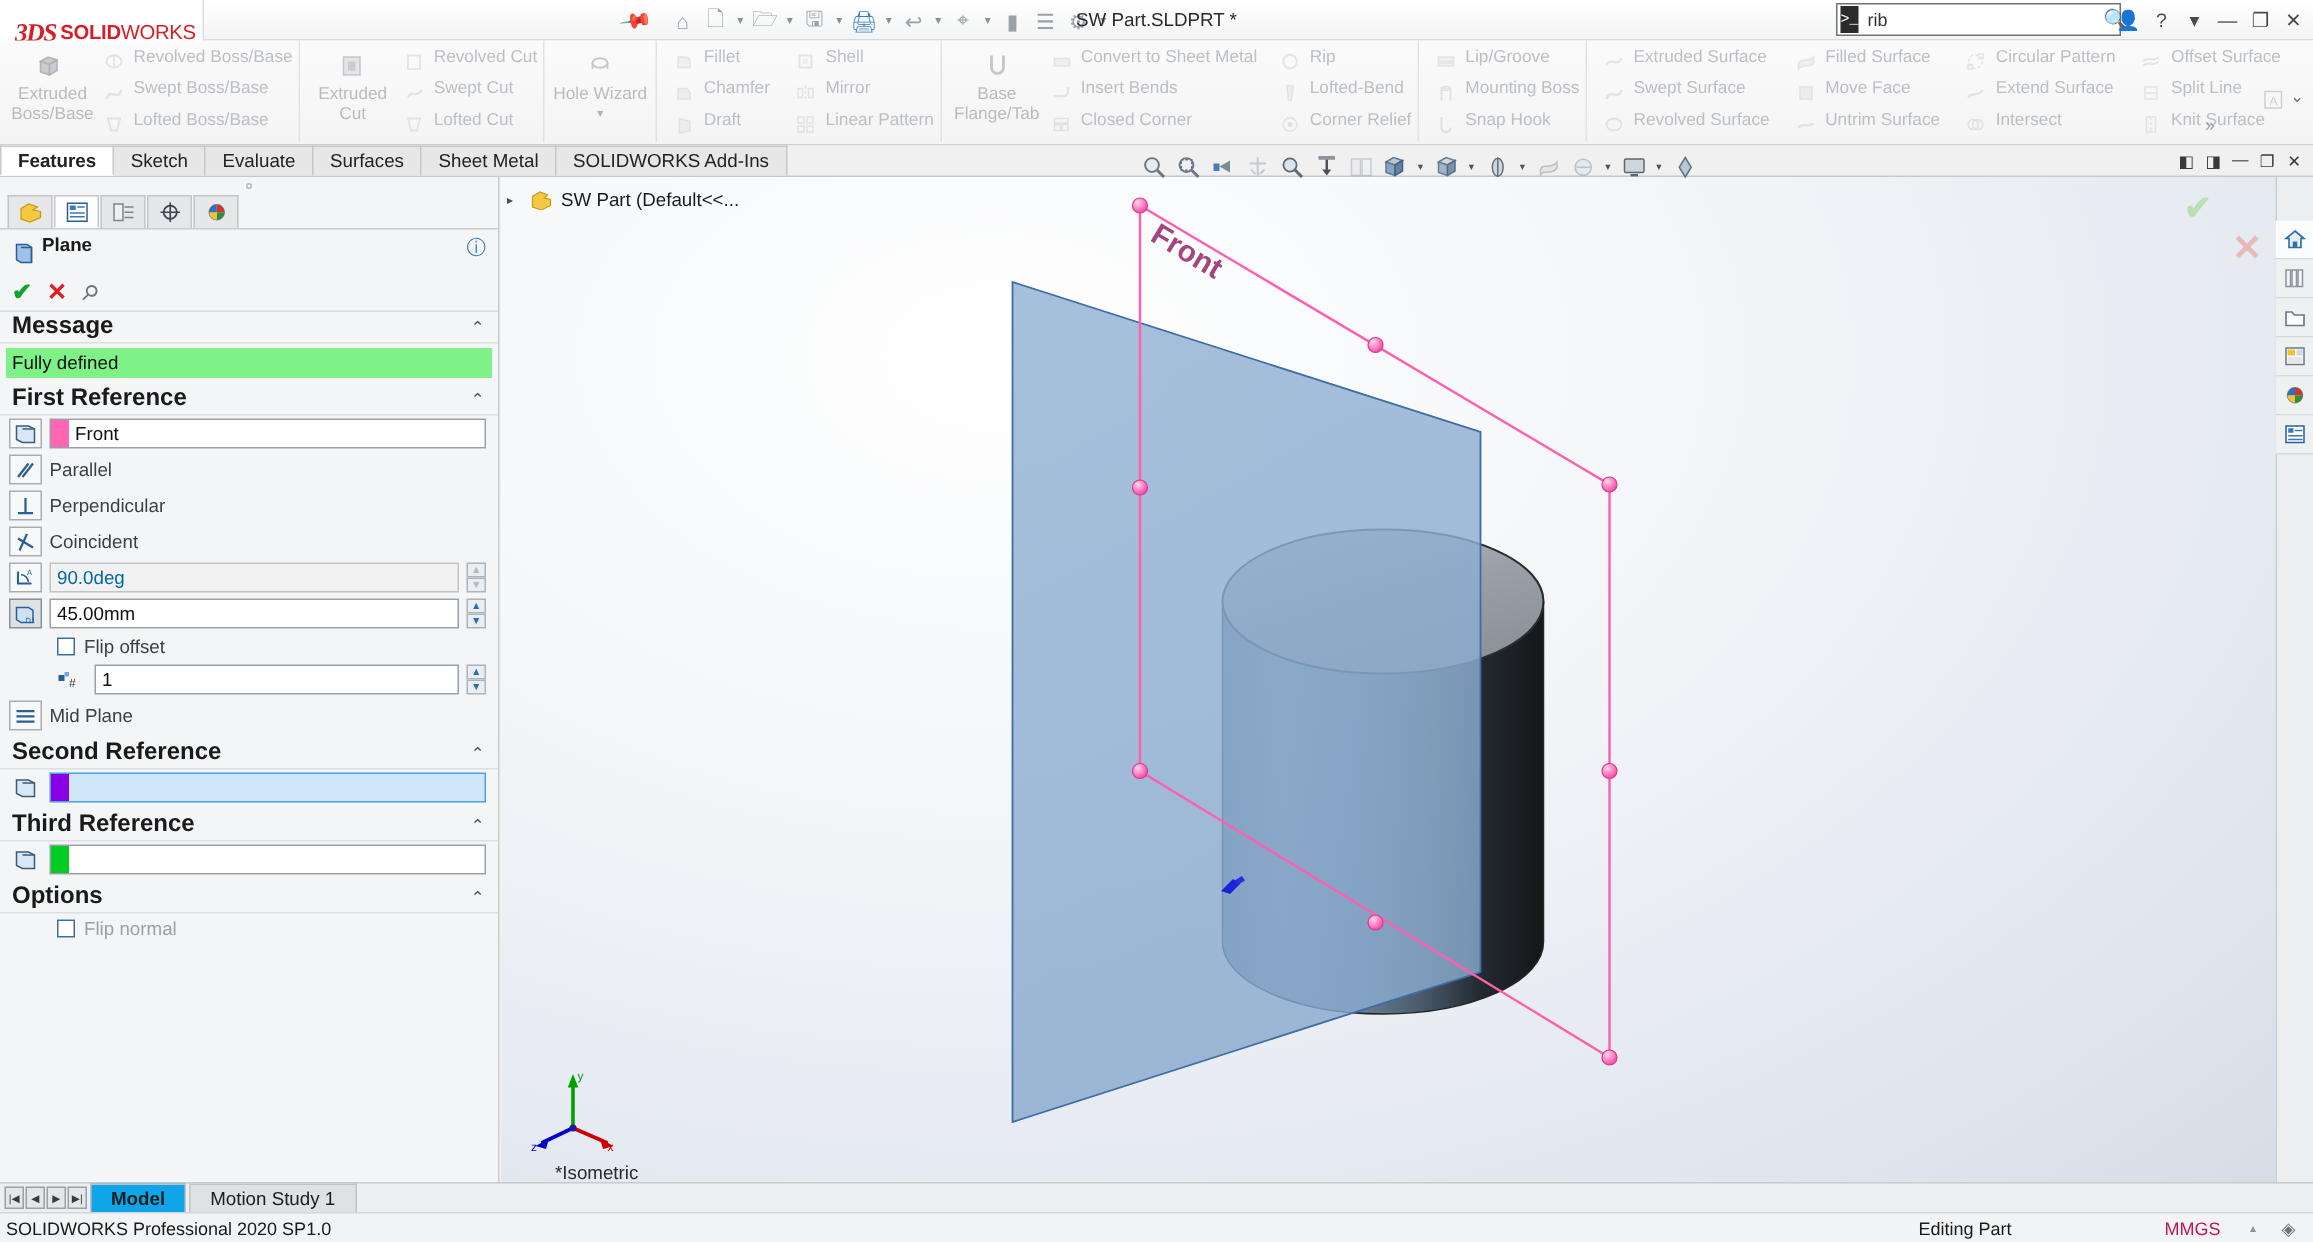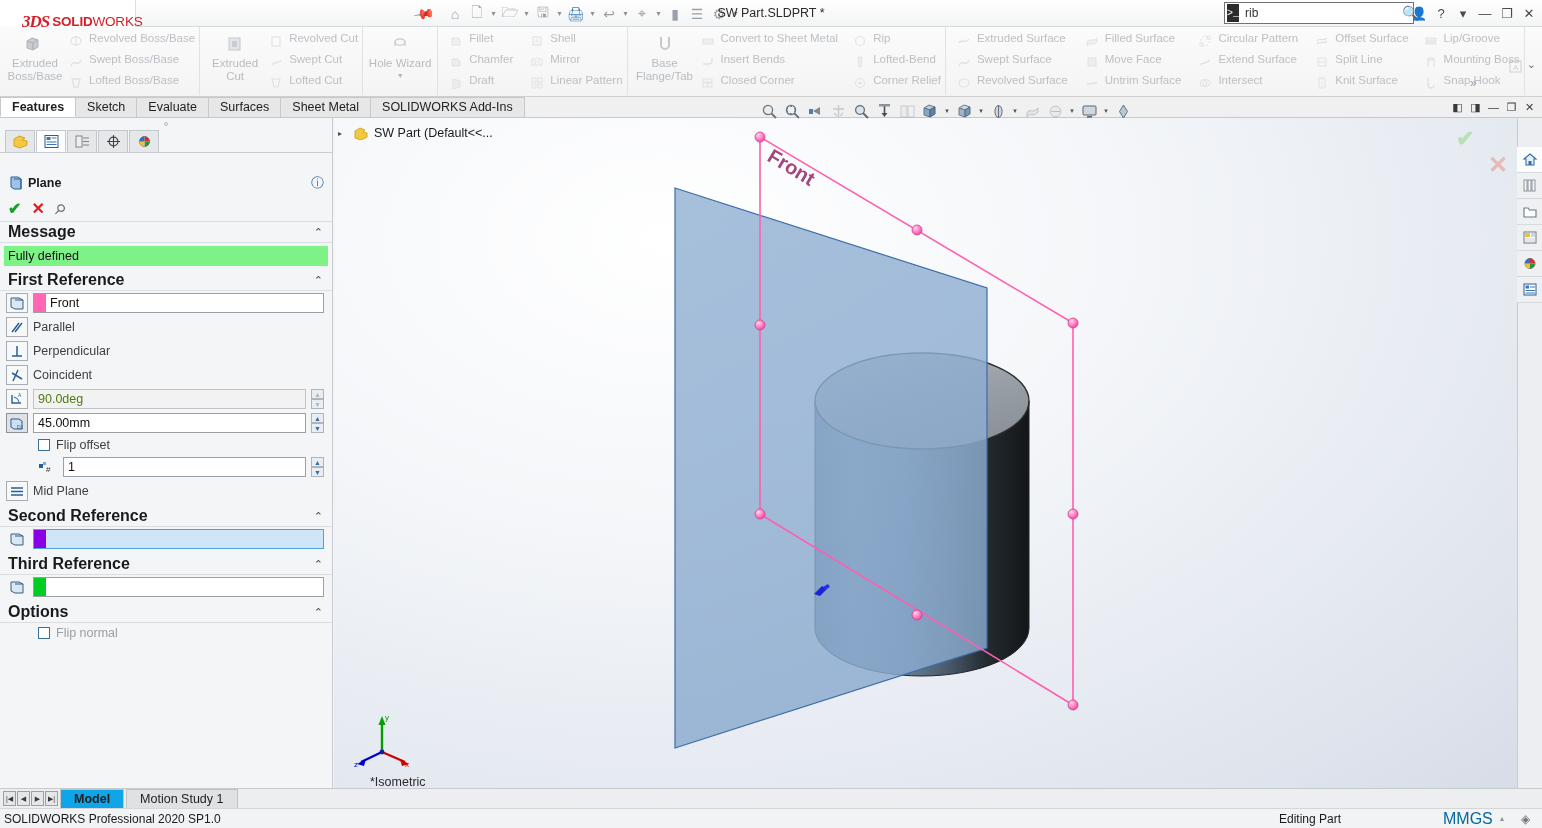--- a/index.html
+++ b/index.html
@@ -13,21 +13,21 @@
     overflow:hidden;
     -webkit-font-smoothing:antialiased;
   }
   .app { position:relative; width:1542px; height:828px; background:#f2f2f2; }
 
   
   .titlebar { position:absolute; left:0; top:0; width:1542px; height:27px;
     background:linear-gradient(#ffffff,#f3f4f5); border-bottom:1px solid #d9d9d9; }
   .logo { position:absolute; left:0; top:0; width:136px; height:44px;
     background:#fff; border-right:1px solid #dcdcdc; border-bottom:1px solid #dcdcdc;
-    display:flex; align-items:center; padding-left:22px; }
+    display:flex; align-items:center; padding-left:10px; }
   .logo .ds { font-family:"Liberation Serif",serif; font-style:italic; font-weight:bold;
     font-size:17px; color:#d61f26; letter-spacing:-1px; margin-right:3px; }
   .logo .sw { font-size:13.5px; font-weight:bold; color:#d61f26; letter-spacing:-.2px; }
   .logo .sw i { font-style:normal; font-weight:bold; }
   .logo .sw .light { font-weight:normal; }
 
   .menubar { position:absolute; left:142px; top:0; height:27px; display:flex; align-items:center; }
   .menubar .mi { padding:4px 8px; font-size:12.5px; color:#1a1a1a; cursor:default; }
   .pin { position:absolute; left:415px; top:5px; width:18px; height:18px; color:#2a6fb5; font-size:14px;
     display:flex; align-items:center; justify-content:center; transform:rotate(35deg); }
@@ -87,21 +87,21 @@
   .leftpanel { position:absolute; left:0; top:118px; width:333px; height:670px;
     background:#f4f5f6; border-right:1px solid #c9ccd0; }
   .lp-handle { height:12px; display:flex; align-items:center; justify-content:center; }
   .lp-handle .dot { width:4px; height:4px; border:1px solid #b4b8bc; border-radius:50%; }
   .lp-tabs { height:23px; display:flex; align-items:flex-end; padding-left:5px;
     border-bottom:1px solid #c9ccd0; background:#f4f5f6; }
   .lp-tab { width:30px; height:22px; display:flex; align-items:center; justify-content:center;
     border:1px solid #c3c6ca; border-bottom:none; background:#e6e7e9; margin-right:1px; }
   .lp-tab.active { background:#fdfdfd; border-bottom:1px solid #fdfdfd; position:relative; z-index:2; }
 
-  .pm-title { display:flex; align-items:center; height:26px; padding:0 8px 0 8px; margin-top:17px; }
+  .pm-title { display:flex; height:26px; padding:0 8px 0 8px; margin-top:3px; }
   .pm-title .ic { width:20px; display:flex; align-items:center; }
   .pm-title .txt { font-weight:bold; font-size:12.5px; color:#1a1a1a; }
   .pm-title .help { margin-left:auto; color:#3a78b5; font-size:13px; }
 
   .pm-actions { display:flex; align-items:center; height:26px; padding-left:8px; gap:10px;
     border-bottom:1px solid #d9dcdf; }
   .pm-actions .ok { color:#16a02c; font-size:16px; font-weight:bold; }
   .pm-actions .cancel { color:#e02020; font-size:16px; font-weight:bold; }
   .pm-actions .pin2 { color:#6e7378; font-size:14px; transform:rotate(45deg); }
 
@@ -118,21 +118,21 @@
     display:flex; align-items:center; justify-content:center; }
   .sq.pressed { background:#dfe2e5; border-color:#8d9196; }
   .row .txt { font-size:12.5px; color:#3c3f42; }
   .refinput { flex:1; height:20px; border:1px solid #9aa0a6; background:#fff; display:flex; align-items:center; }
   .refinput .swatch { width:12px; height:18px; }
   .refinput .val { padding-left:4px; font-size:12.5px; color:#111; }
   .refinput.sel { border:1px solid #4fa3dd; background:#cfe6f8; }
 
   .numinput { flex:1; height:20px; border:1px solid #9aa0a6; background:#fff;
     display:flex; align-items:center; padding-left:4px; font-size:12.5px; color:#111; }
-  .numinput.disabled { background:#f2f2f2; border-color:#c0c4c8; color:#4d7c0f; }
+  .numinput.disabled { background:#f2f2f2; border-color:#c0c4c8; color:#0369a1; }
   .spin { width:13px; height:20px; display:flex; flex-direction:column; }
   .spin div { flex:1; display:flex; align-items:center; justify-content:center; font-size:7px;
     color:#2f6fa8; background:#e9eef3; border:1px solid #aeb4ba; }
   .spin.disabled div { color:#b3b8bd; }
 
   .chkrow { display:flex; align-items:center; padding:3px 8px 3px 38px; gap:6px; }
   .chkbox { width:12px; height:12px; border:1px solid #3a6f9c; background:#fff; }
   .chkrow .txt { font-size:12.5px; color:#3c3f42; }
   .chkrow .txt.dim { color:#9aa0a6; }
 
@@ -172,21 +172,21 @@
   .navbtns { display:flex; align-items:center; padding-left:3px; gap:1px; }
   .navbtns .nb { width:13px; height:15px; border:1px solid #9aa0a6; background:#e4e6e9;
     display:flex; align-items:center; justify-content:center; font-size:7px; color:#3a3a3a; }
   .btab { height:19px; line-height:18px; padding:0 13px; font-size:12.5px; border:1px solid #c0c3c6;
     border-bottom:none; background:#dfe1e4; margin-left:2px; }
   .btab.active { background:#0ea5e9; font-weight:bold; }
   .statusbar { position:absolute; left:0; top:808px; width:1542px; height:20px;
     background:#f2f3f4; border-top:1px solid #d4d6d8; display:flex; align-items:center; }
   .statusbar .left { padding-left:4px; font-size:12px; color:#1a1a1a; }
   .statusbar .editing { position:absolute; left:1279px; font-size:12px; color:#1a1a1a; }
-  .statusbar .units { position:absolute; left:1443px; font-size:16px; color:#0369a1; }
+  .statusbar .units { position:absolute; left:1443px; font-size:12px; color:#be185d; }
   .statusbar .ucaret { position:absolute; left:1500px; font-size:8px; color:#8d9298; }
   .statusbar .sicon { position:absolute; left:1521px; font-size:12px; color:#6e7378; }
 
   .tiny { font-size:9px; }
 </style>
 </head>
 <body>
 
 <div class="app">
 
@@ -455,20 +455,51 @@
               <svg width="14" height="14" viewBox="0 0 14 14">
                 <circle cx="7" cy="7" r="4.5" fill="none" stroke="#c5c9cd"></circle>
                 <circle cx="7" cy="7" r="1.6" fill="#c5c9cd"></circle>
               </svg>
             </span>
           <span class="lbl">Corner Relief</span>
         </div>
       </div>
     </div>
 
+    <div class="rgroup">
+      <div class="collist" style="padding-left:4px">
+        <div class="ritem">
+          <span class="ci">
+              <svg width="14" height="14" viewBox="0 0 14 14">
+                <rect x="2" y="4" width="10" height="3" fill="#e1e3e6" stroke="#c5c9cd"></rect>
+                <rect x="2" y="8" width="10" height="2" fill="#e1e3e6" stroke="#c5c9cd"></rect>
+              </svg>
+            </span>
+          <span class="lbl">Lip/Groove</span>
+        </div>
+        <div class="ritem">
+          <span class="ci">
+              <svg width="14" height="14" viewBox="0 0 14 14">
+                <path d="M4 12V4h6v8" fill="none" stroke="#c5c9cd" stroke-width="1.2"></path>
+                <ellipse cx="7" cy="4" rx="3" ry="1.3" fill="none" stroke="#c5c9cd"></ellipse>
+              </svg>
+            </span>
+          <span class="lbl">Mounting Boss</span>
+        </div>
+        <div class="ritem">
+          <span class="ci">
+              <svg width="14" height="14" viewBox="0 0 14 14">
+                <path d="M4 2v7a3 3 0 0 0 6 0" fill="none" stroke="#c5c9cd" stroke-width="1.4"></path>
+              </svg>
+            </span>
+          <span class="lbl">Snap Hook</span>
+        </div>
+      </div>
+    </div>
+
     <div class="rgroup nb">
       <div class="collist" style="padding-left:4px">
         <div class="ritem">
           <span class="ci">
               <svg width="14" height="14" viewBox="0 0 14 14">
                 <path d="M2 9c3-5 7 2 10-4" fill="none" stroke="#c5c9cd" stroke-width="1.6"></path>
               </svg>
             </span>
           <span class="lbl">Extruded Surface</span>
         </div>
@@ -569,51 +600,20 @@
           <span class="lbl">Split Line</span>
         </div>
         <div class="ritem">
           <span class="ci">
               <svg width="14" height="14" viewBox="0 0 14 14">
                 <rect x="4" y="2" width="6" height="10" fill="none" stroke="#c5c9cd"></rect>
                 <path d="M7 2v10" stroke="#c5c9cd" stroke-dasharray="2 1.5"></path>
               </svg>
             </span>
           <span class="lbl">Knit Surface</span>
-        </div>
-      </div>
-    </div>
-
-    <div class="rgroup">
-      <div class="collist" style="padding-left:4px">
-        <div class="ritem">
-          <span class="ci">
-              <svg width="14" height="14" viewBox="0 0 14 14">
-                <rect x="2" y="4" width="10" height="3" fill="#e1e3e6" stroke="#c5c9cd"></rect>
-                <rect x="2" y="8" width="10" height="2" fill="#e1e3e6" stroke="#c5c9cd"></rect>
-              </svg>
-            </span>
-          <span class="lbl">Lip/Groove</span>
-        </div>
-        <div class="ritem">
-          <span class="ci">
-              <svg width="14" height="14" viewBox="0 0 14 14">
-                <path d="M4 12V4h6v8" fill="none" stroke="#c5c9cd" stroke-width="1.2"></path>
-                <ellipse cx="7" cy="4" rx="3" ry="1.3" fill="none" stroke="#c5c9cd"></ellipse>
-              </svg>
-            </span>
-          <span class="lbl">Mounting Boss</span>
-        </div>
-        <div class="ritem">
-          <span class="ci">
-              <svg width="14" height="14" viewBox="0 0 14 14">
-                <path d="M4 2v7a3 3 0 0 0 6 0" fill="none" stroke="#c5c9cd" stroke-width="1.4"></path>
-              </svg>
-            </span>
-          <span class="lbl">Snap Hook</span>
         </div>
       </div>
     </div>
 
     <div class="ribbon-right">
       <span style="position:absolute; left:-6px; top:22px; color:#9aa0a6; font-size:12px;">»</span>
       <span style="opacity:.45">
         <svg width="17" height="17" viewBox="0 0 17 17">
             <rect x="3" y="3" width="11" height="11" fill="none" stroke="#9aa0a6"></rect>
             <text x="6" y="12" font-size="8" fill="#9aa0a6" font-family="Liberation Sans">A</text>

